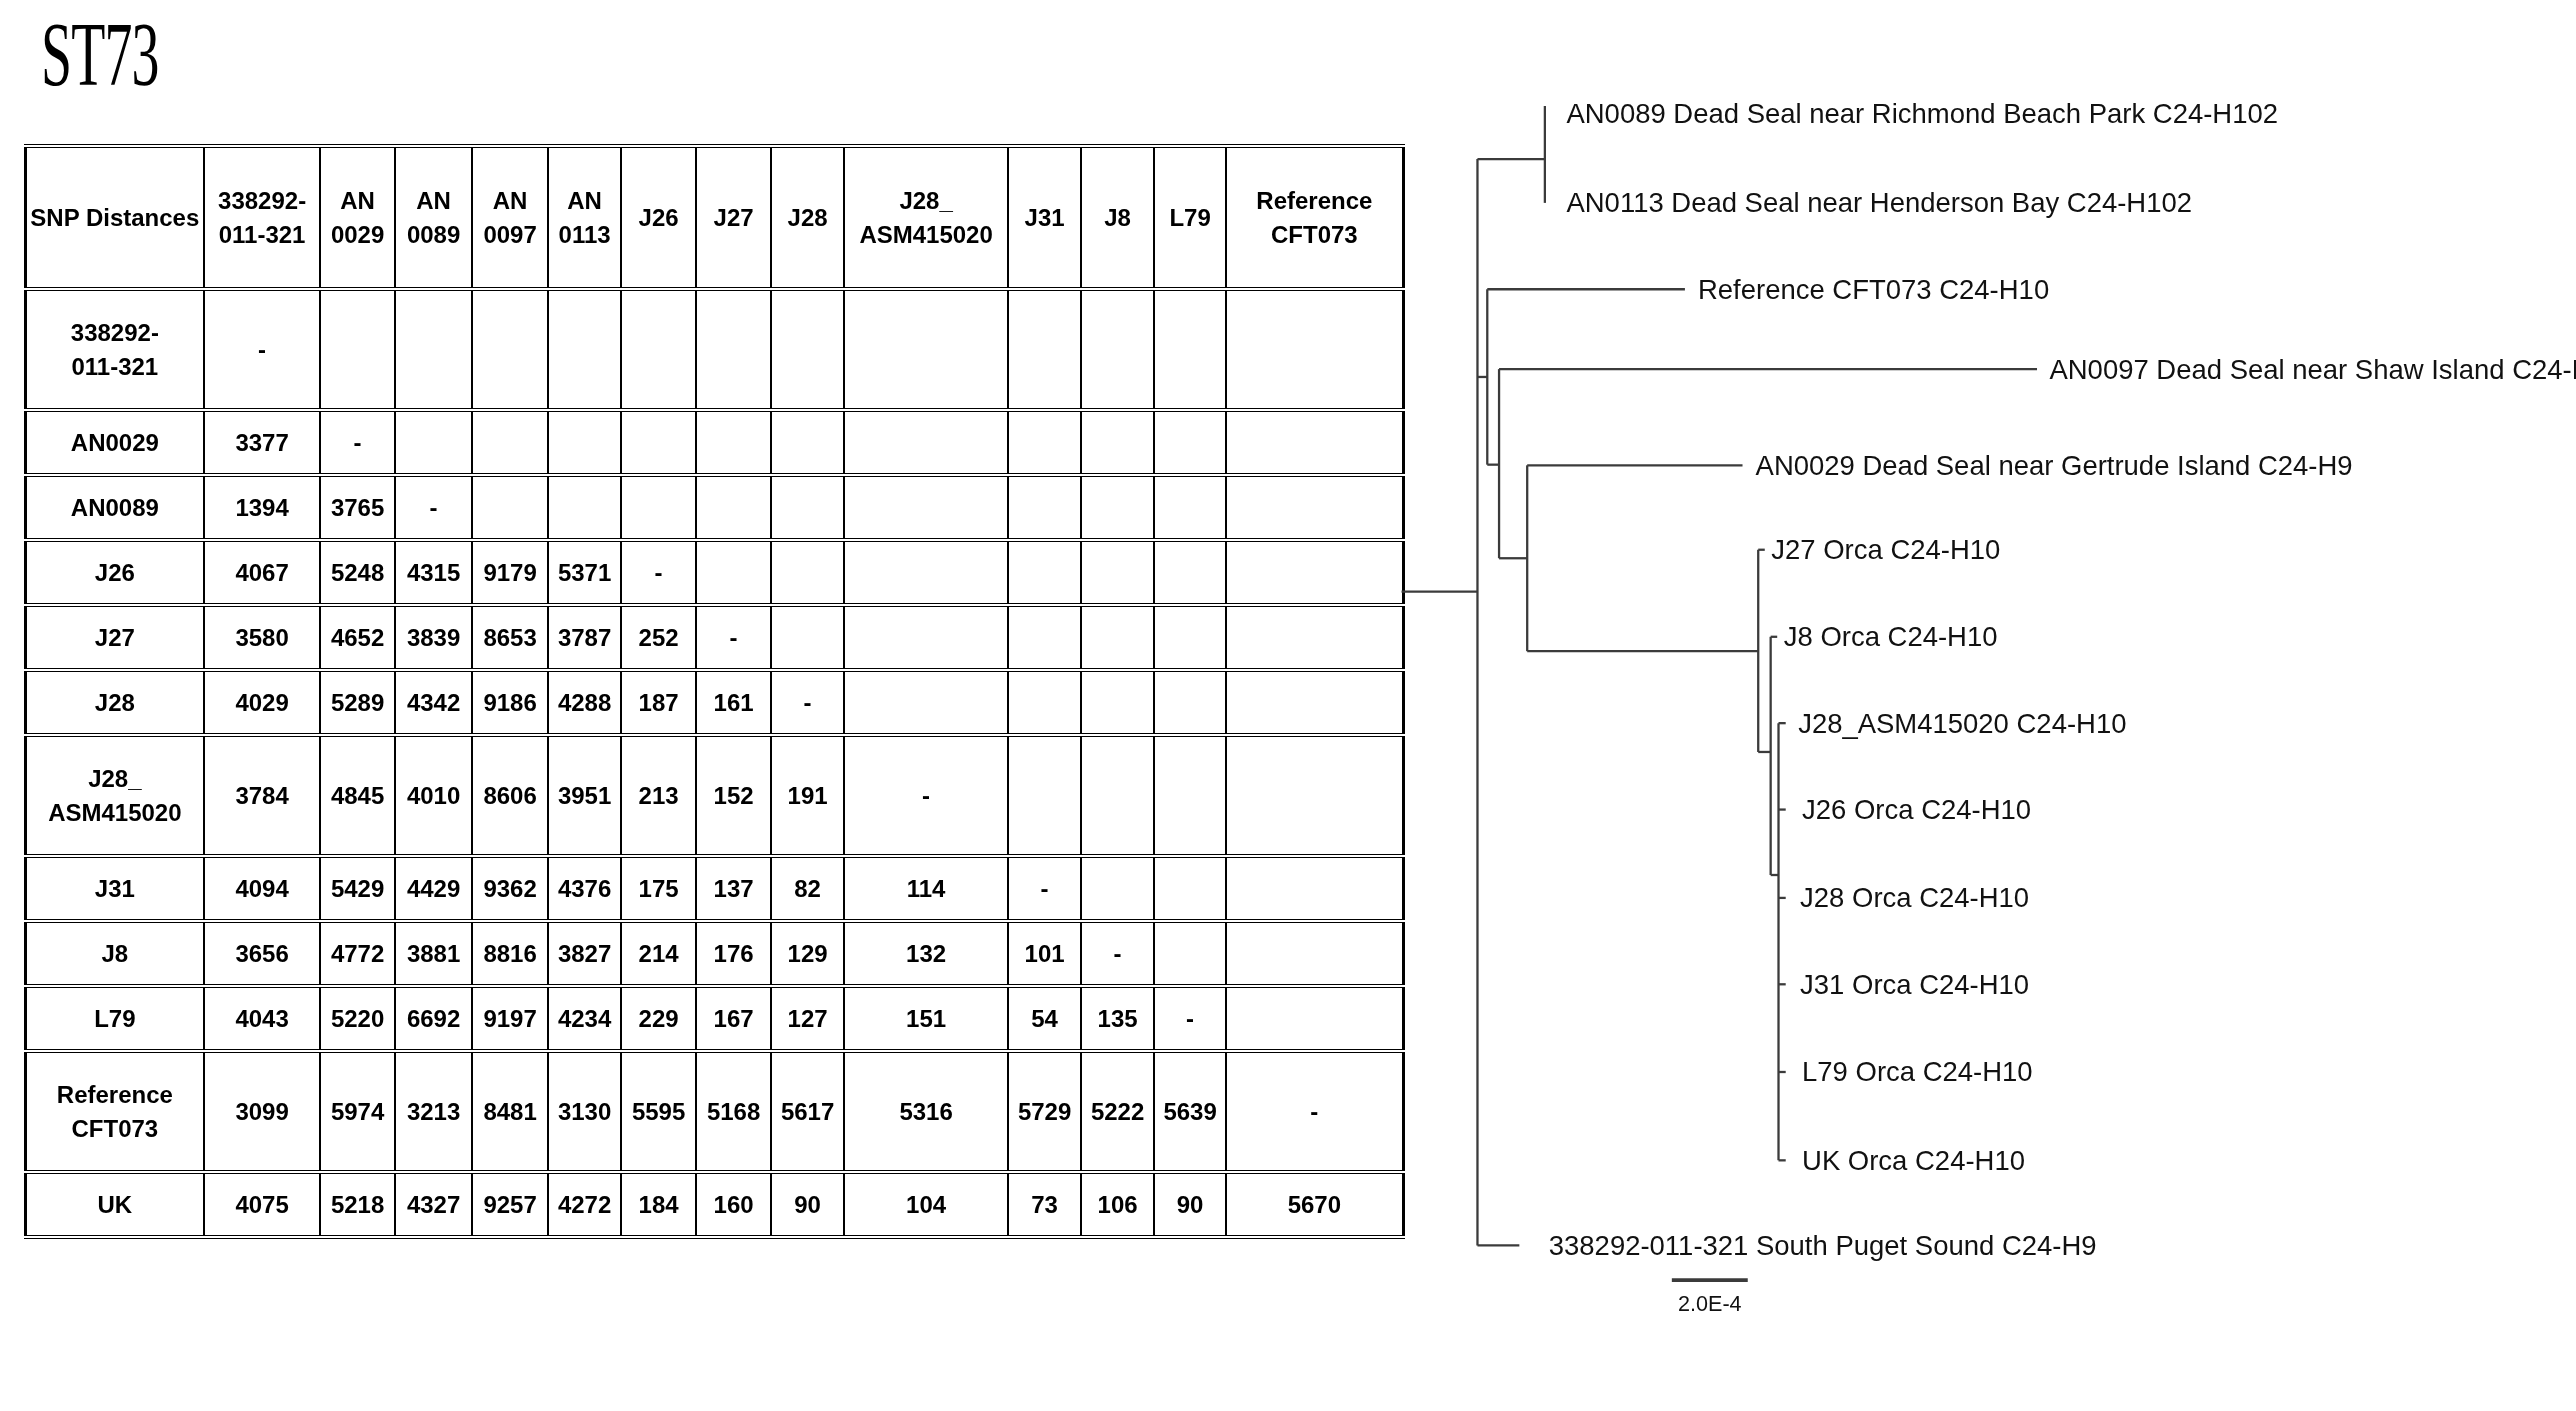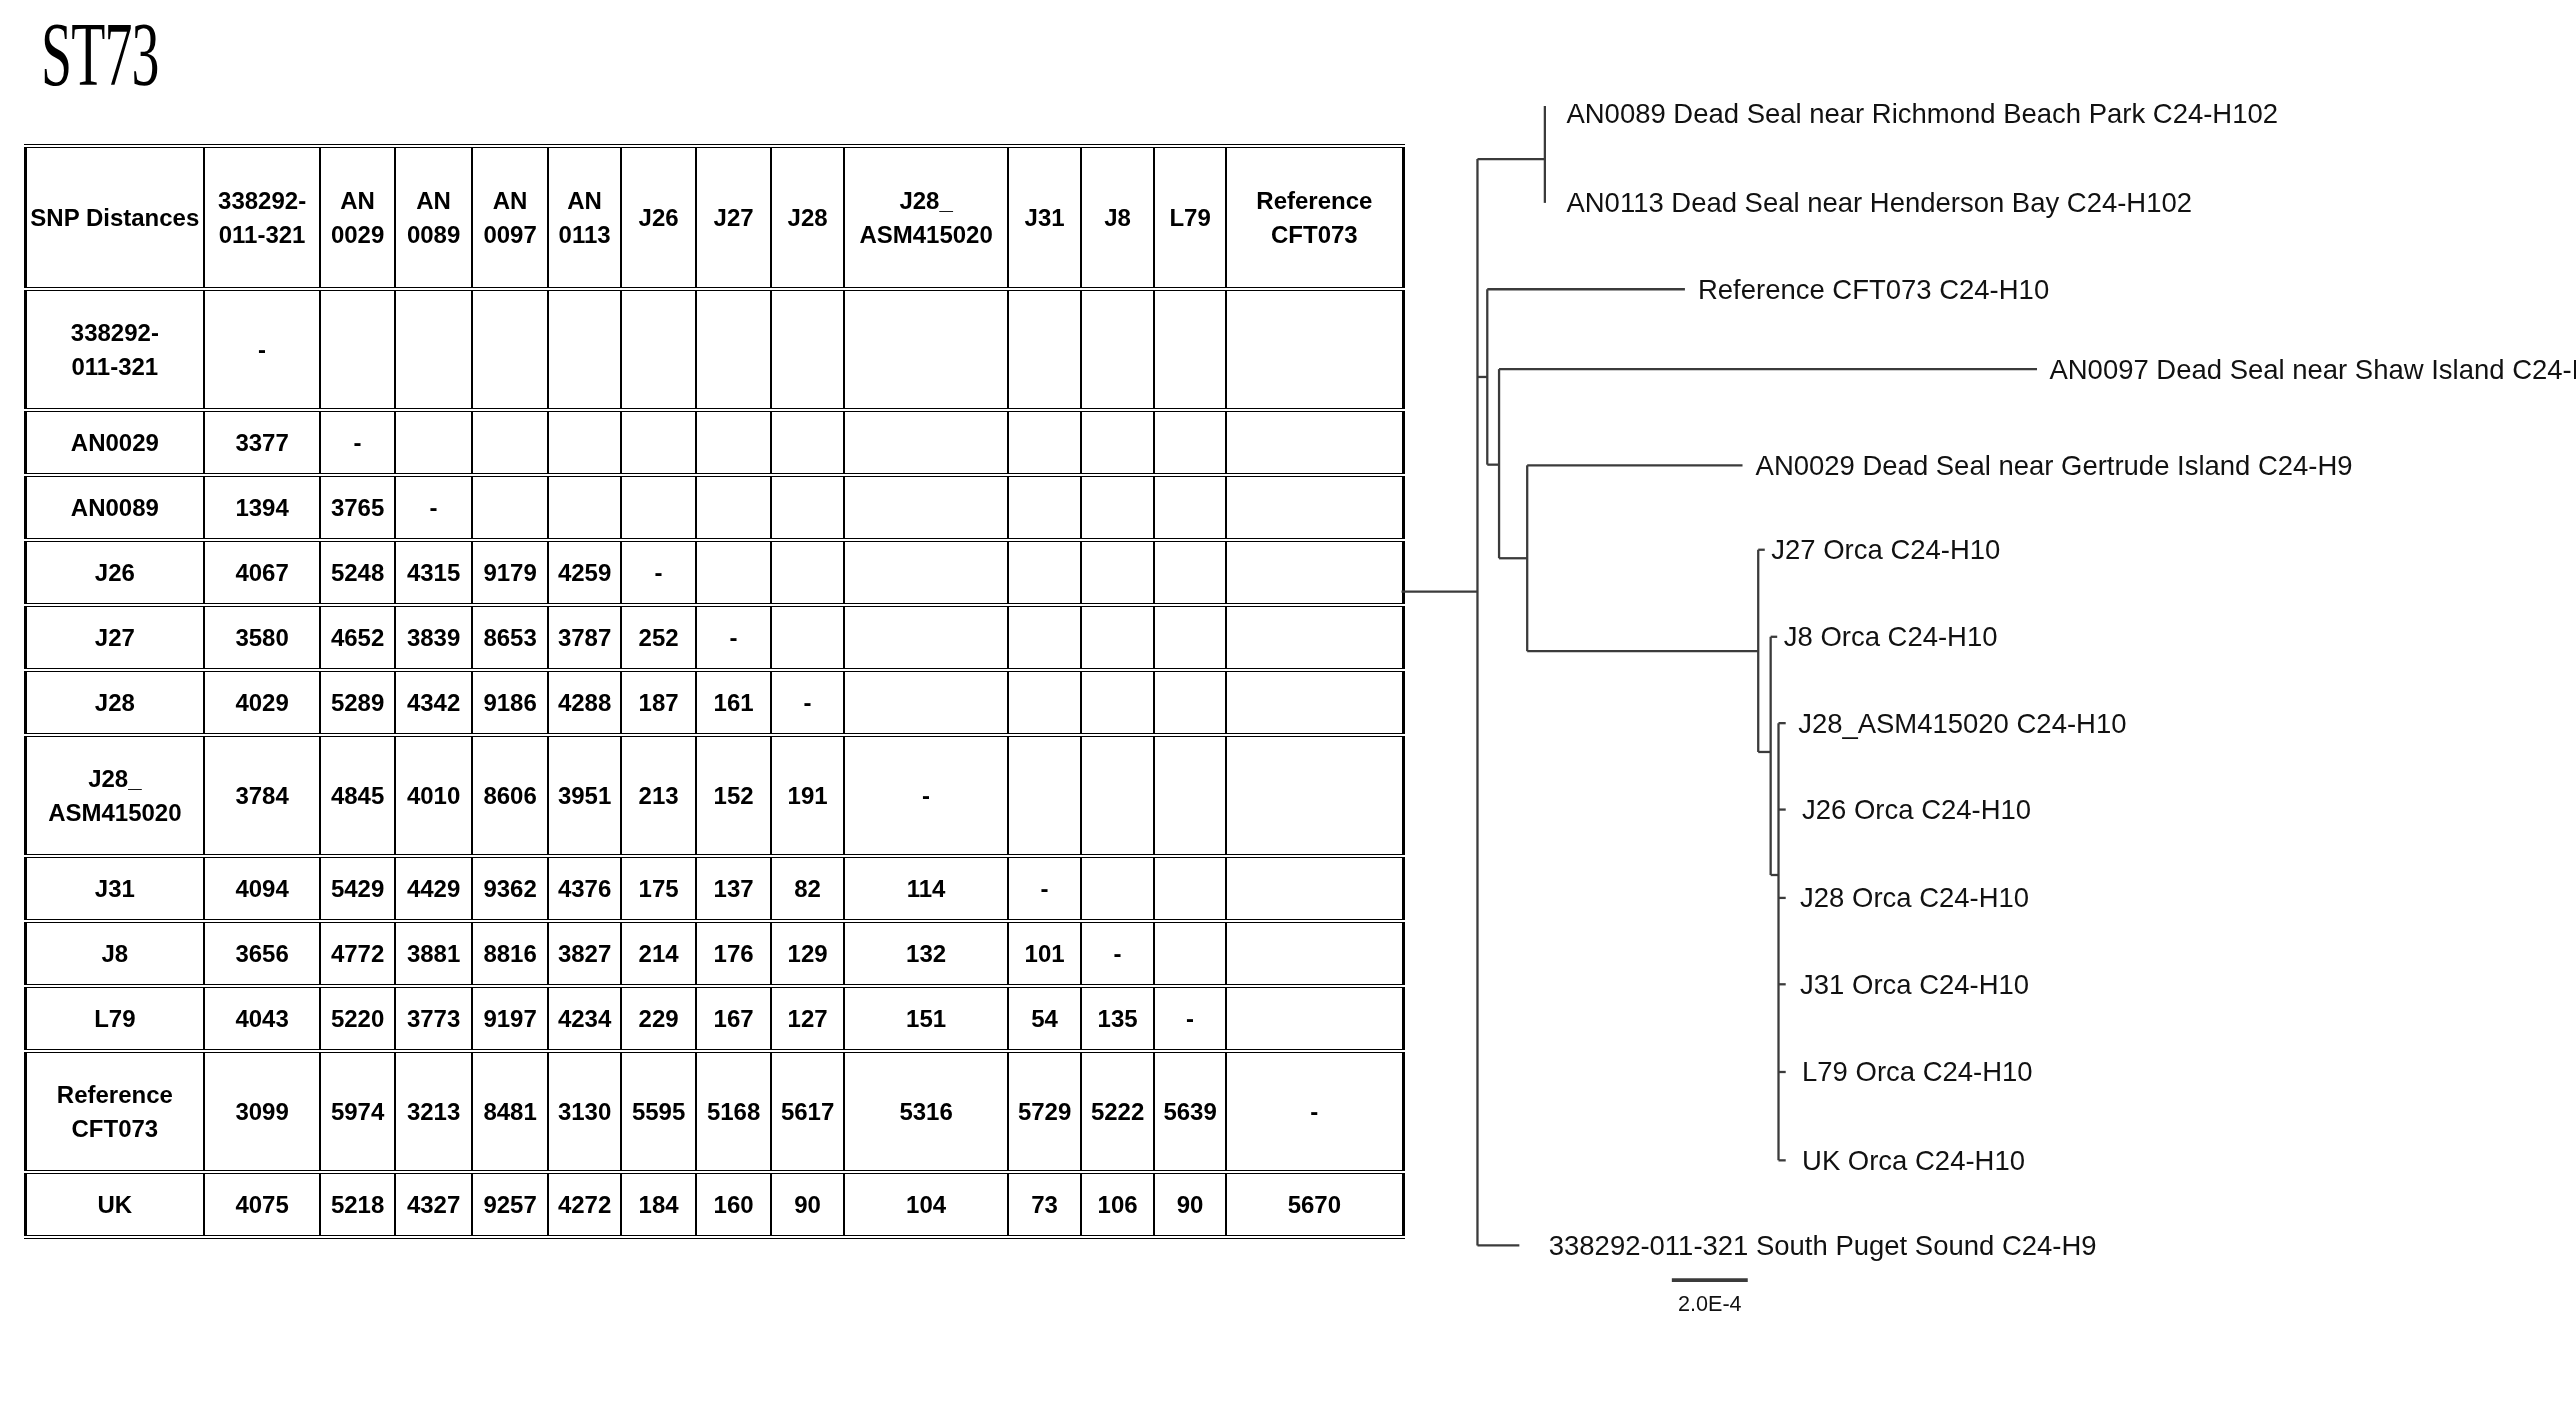--- a/index.html
+++ b/index.html
@@ -162,21 +162,21 @@
           <td></td>
           <td></td>
           <td></td>
         </tr>
         <tr class="row-short">
           <td>J26</td>
           <td>4067</td>
           <td>5248</td>
           <td>4315</td>
           <td>9179</td>
-          <td>4259</td>
+          <td>5371</td>
           <td>-</td>
           <td></td>
           <td></td>
           <td></td>
           <td></td>
           <td></td>
           <td></td>
           <td></td>
         </tr>
         <tr class="row-short">
@@ -257,21 +257,21 @@
           <td>132</td>
           <td>101</td>
           <td>-</td>
           <td></td>
           <td></td>
         </tr>
         <tr class="row-short">
           <td>L79</td>
           <td>4043</td>
           <td>5220</td>
-          <td>3773</td>
+          <td>6692</td>
           <td>9197</td>
           <td>4234</td>
           <td>229</td>
           <td>167</td>
           <td>127</td>
           <td>151</td>
           <td>54</td>
           <td>135</td>
           <td>-</td>
           <td></td>

